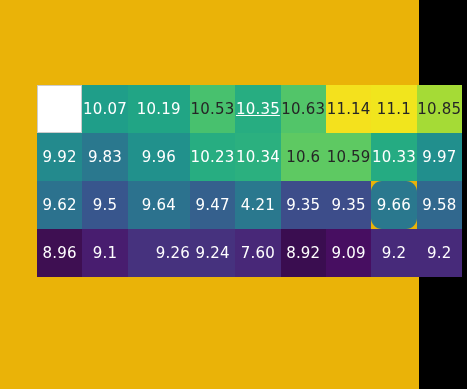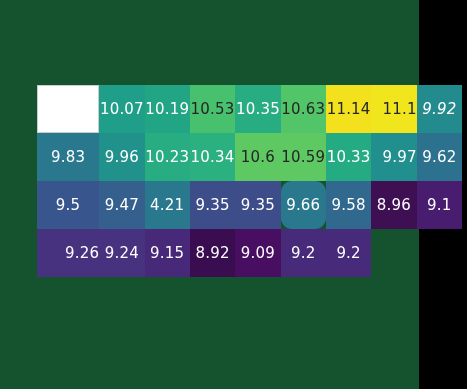--- a/index.html
+++ b/index.html
@@ -11,21 +11,21 @@
   body {
     width: 467px;
     height: 389px;
     overflow: hidden;
     font-family: "DejaVu Sans", sans-serif;
   }
   #figure {
     position: relative;
     width: 419px;
     height: 389px;
-    background: #14532d;
+    background: #eab308;
   }
   #heatmap-grid {
     position: absolute;
     left: 37px;
     top: 85px;
     width: 425px;
     height: 192px;
     display: grid;
     grid-template-columns: repeat(9, 1fr);
     grid-template-rows: repeat(4, 1fr);
@@ -62,33 +62,36 @@
       <div class="cell masked"></div>
       <div class="cell" style="background: rgb(31, 158, 137);">
         <span class="cell-label">10.07</span>
       </div>
       <div class="cell" style="background: rgb(33, 165, 133);">
         <span class="cell-label">10.19</span>
       </div>
       <div class="cell" style="background: rgb(72, 193, 110);">
         <span class="cell-label dark">10.53</span>
       </div>
-      <div class="cell" style="background: rgb(39, 173, 129);">
+      <div class="cell" style="background: rgb(39, 173, 129); text-decoration: underline;">
         <span class="cell-label">10.35</span>
       </div>
       <div class="cell" style="background: rgb(82, 197, 105);">
         <span class="cell-label dark">10.63</span>
       </div>
       <div class="cell" style="background: rgb(244, 225, 29);">
         <span class="cell-label dark">11.14</span>
       </div>
-      <div class="cell" style="background: rgb(241, 229, 29); justify-content: flex-end;">
+      <div class="cell" style="background: rgb(241, 229, 29);">
         <span class="cell-label dark">11.1</span>
       </div>
-      <div class="cell" style="background: rgb(35, 138, 141); font-style: italic;">
+      <div class="cell" style="background: rgb(165, 219, 54);">
+        <span class="cell-label dark">10.85</span>
+      </div>
+      <div class="cell" style="background: rgb(35, 138, 141);">
         <span class="cell-label">9.92</span>
       </div>
       <div class="cell" style="background: rgb(42, 120, 142);">
         <span class="cell-label">9.83</span>
       </div>
       <div class="cell" style="background: rgb(33, 145, 140);">
         <span class="cell-label">9.96</span>
       </div>
       <div class="cell" style="background: rgb(39, 173, 129);">
         <span class="cell-label">10.23</span>
@@ -98,28 +101,31 @@
       </div>
       <div class="cell" style="background: rgb(94, 201, 98);">
         <span class="cell-label dark">10.6</span>
       </div>
       <div class="cell" style="background: rgb(94, 201, 98);">
         <span class="cell-label dark">10.59</span>
       </div>
       <div class="cell" style="background: rgb(37, 171, 130);">
         <span class="cell-label">10.33</span>
       </div>
-      <div class="cell" style="background: rgb(33, 143, 141); justify-content: flex-end;">
+      <div class="cell" style="background: rgb(33, 143, 141);">
         <span class="cell-label">9.97</span>
       </div>
       <div class="cell" style="background: rgb(44, 114, 142);">
         <span class="cell-label">9.62</span>
       </div>
       <div class="cell" style="background: rgb(56, 86, 141);">
         <span class="cell-label">9.5</span>
+      </div>
+      <div class="cell" style="background: rgb(44, 114, 142);">
+        <span class="cell-label">9.64</span>
       </div>
       <div class="cell" style="background: rgb(53, 96, 141);">
         <span class="cell-label">9.47</span>
       </div>
       <div class="cell" style="background: rgb(42, 120, 142);">
         <span class="cell-label">4.21</span>
       </div>
       <div class="cell" style="background: rgb(61, 77, 138);">
         <span class="cell-label">9.35</span>
       </div>
@@ -138,21 +144,21 @@
       <div class="cell" style="background: rgb(72, 29, 111);">
         <span class="cell-label">9.1</span>
       </div>
       <div class="cell" style="background: rgb(70, 50, 126); padding-left: 28px;">
         <span class="cell-label">9.26</span>
       </div>
       <div class="cell" style="background: rgb(70, 50, 126);">
         <span class="cell-label">9.24</span>
       </div>
       <div class="cell" style="background: rgb(72, 40, 120);">
-        <span class="cell-label">9.15</span>
+        <span class="cell-label">7.60</span>
       </div>
       <div class="cell" style="background: rgb(58, 13, 80);">
         <span class="cell-label">8.92</span>
       </div>
       <div class="cell" style="background: rgb(71, 14, 97);">
         <span class="cell-label">9.09</span>
       </div>
       <div class="cell" style="background: rgb(71, 42, 122);">
         <span class="cell-label">9.2</span>
       </div>

